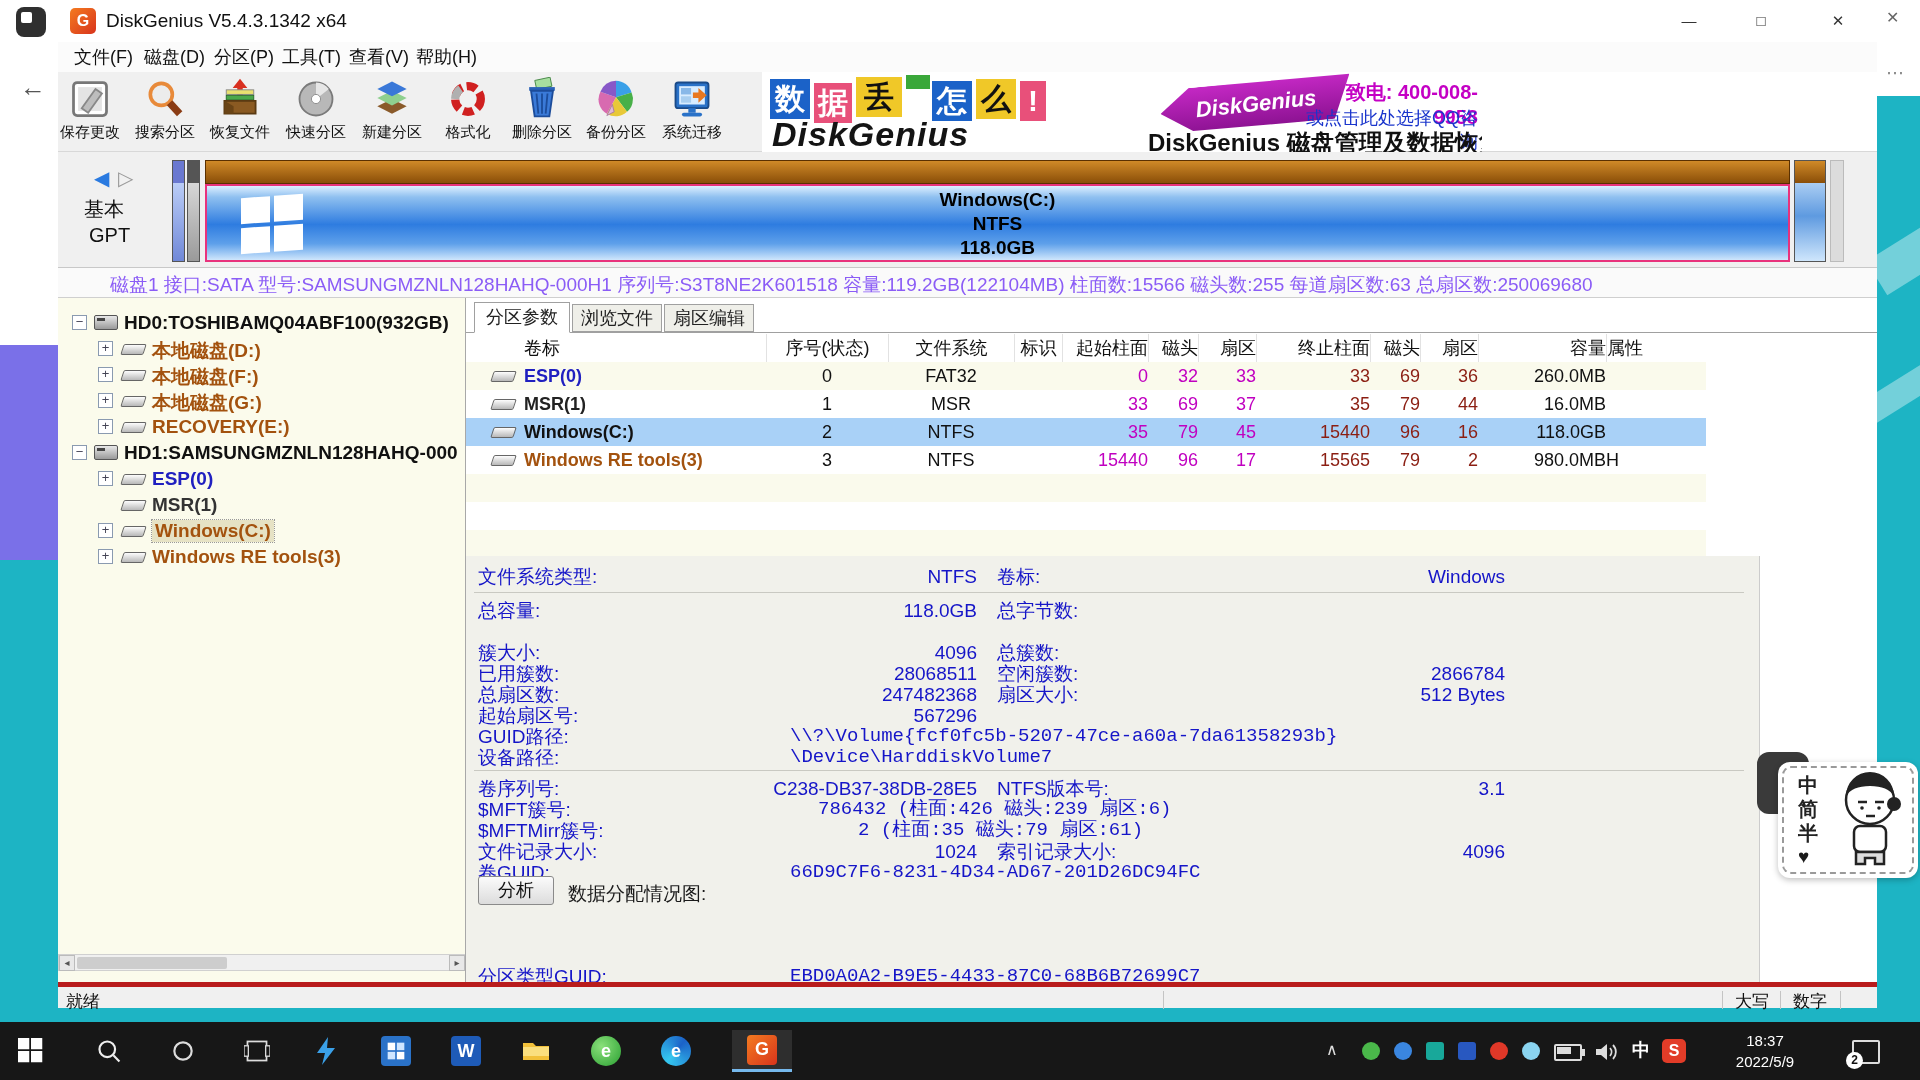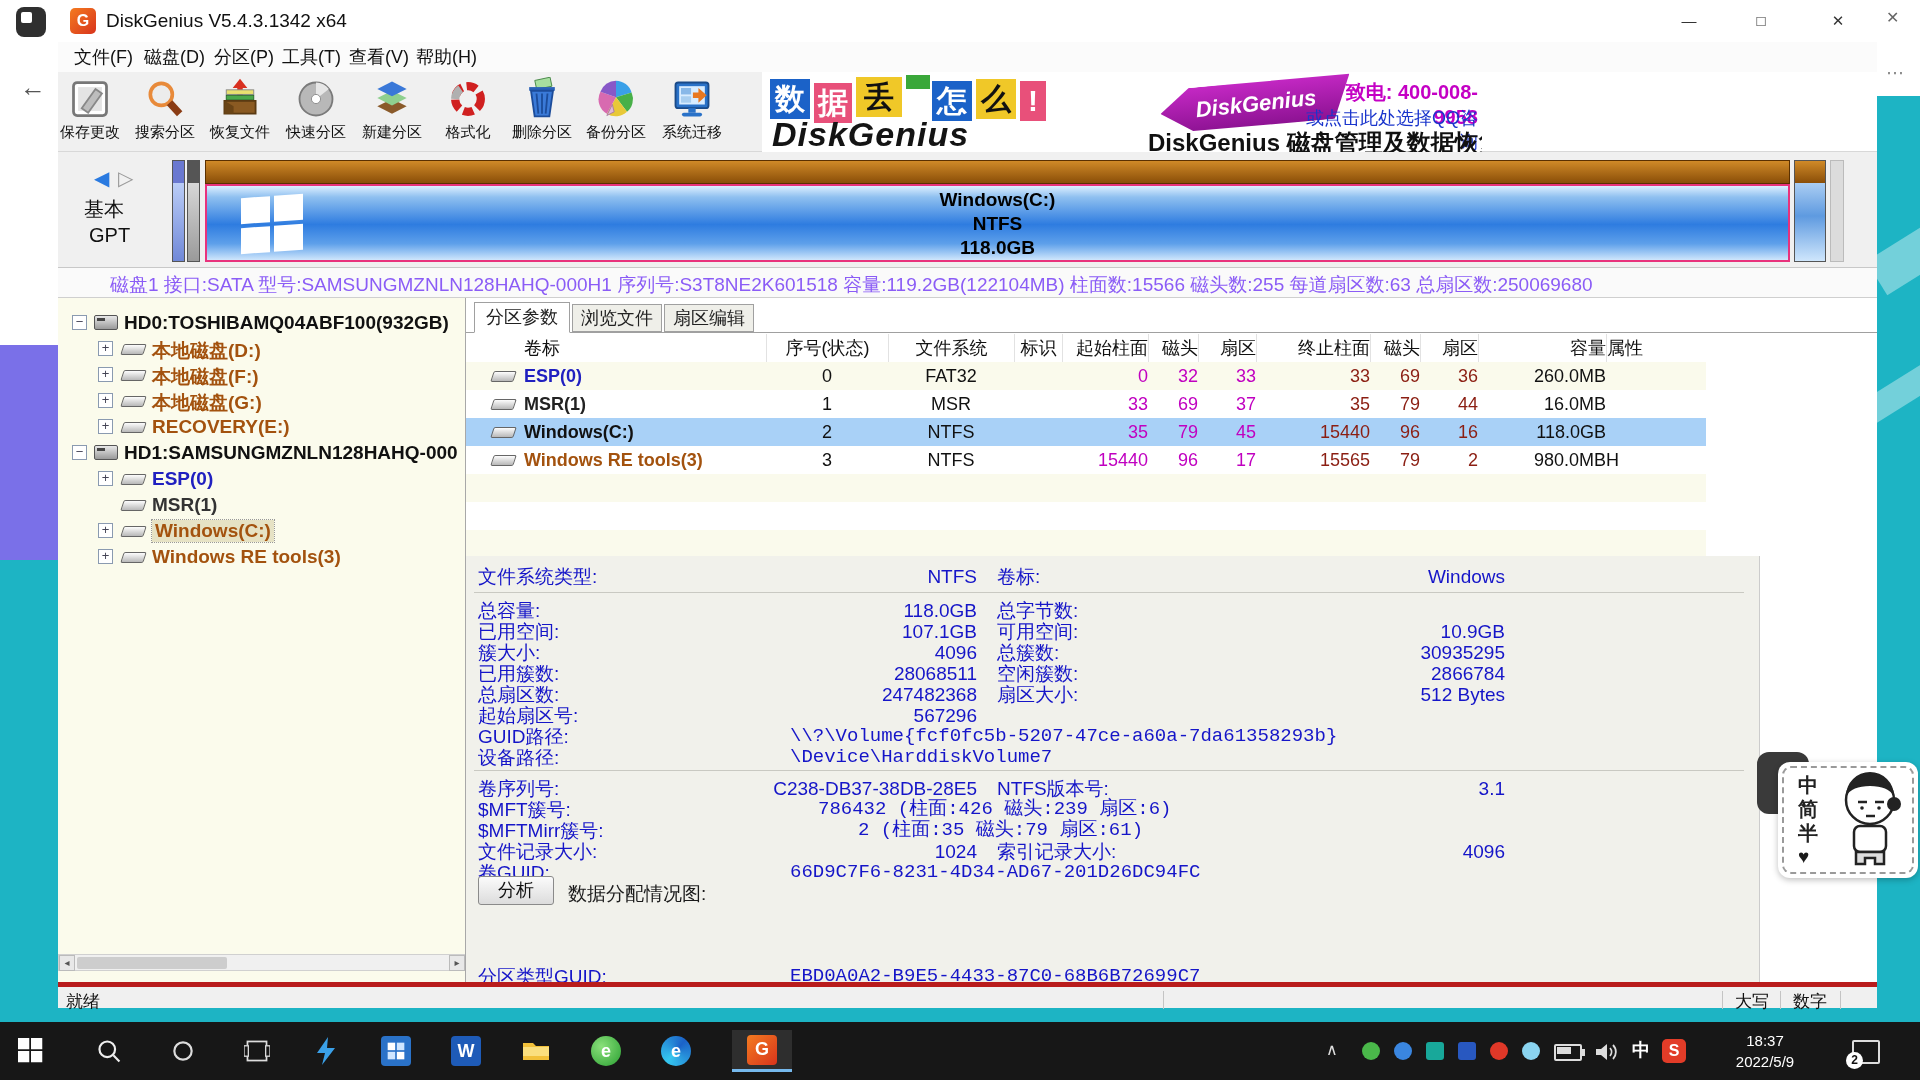--- a/index.html
+++ b/index.html
@@ -477,31 +477,24 @@
       <span class="dv1">NTFS</span>
     <span class="dl2">卷标:</span>
       <span class="dv2">Windows</span>
   </div>
   <div class="abs dhr" style="top:36px;"></div>
   <div class="abs drow" style="top:44px;">
     <span class="dl">总容量:</span>
       <span class="dv1">118.0GB</span>
     <span class="dl2">总字节数:</span>
   </div>
-  <div class="abs drow" style="top:65px;">
-    <span class="dl">已用空间:</span>
-      <span class="dv1">107.1GB</span>
-    <span class="dl2">可用空间:</span>
-      <span class="dv2">10.9GB</span>
-  </div>
   <div class="abs drow" style="top:86px;">
     <span class="dl">簇大小:</span>
       <span class="dv1">4096</span>
     <span class="dl2">总簇数:</span>
-      <span class="dv2">30935295</span>
   </div>
   <div class="abs drow" style="top:107px;">
     <span class="dl">已用簇数:</span>
       <span class="dv1">28068511</span>
     <span class="dl2">空闲簇数:</span>
       <span class="dv2">2866784</span>
   </div>
   <div class="abs drow" style="top:128px;">
     <span class="dl">总扇区数:</span>
       <span class="dv1">247482368</span>

